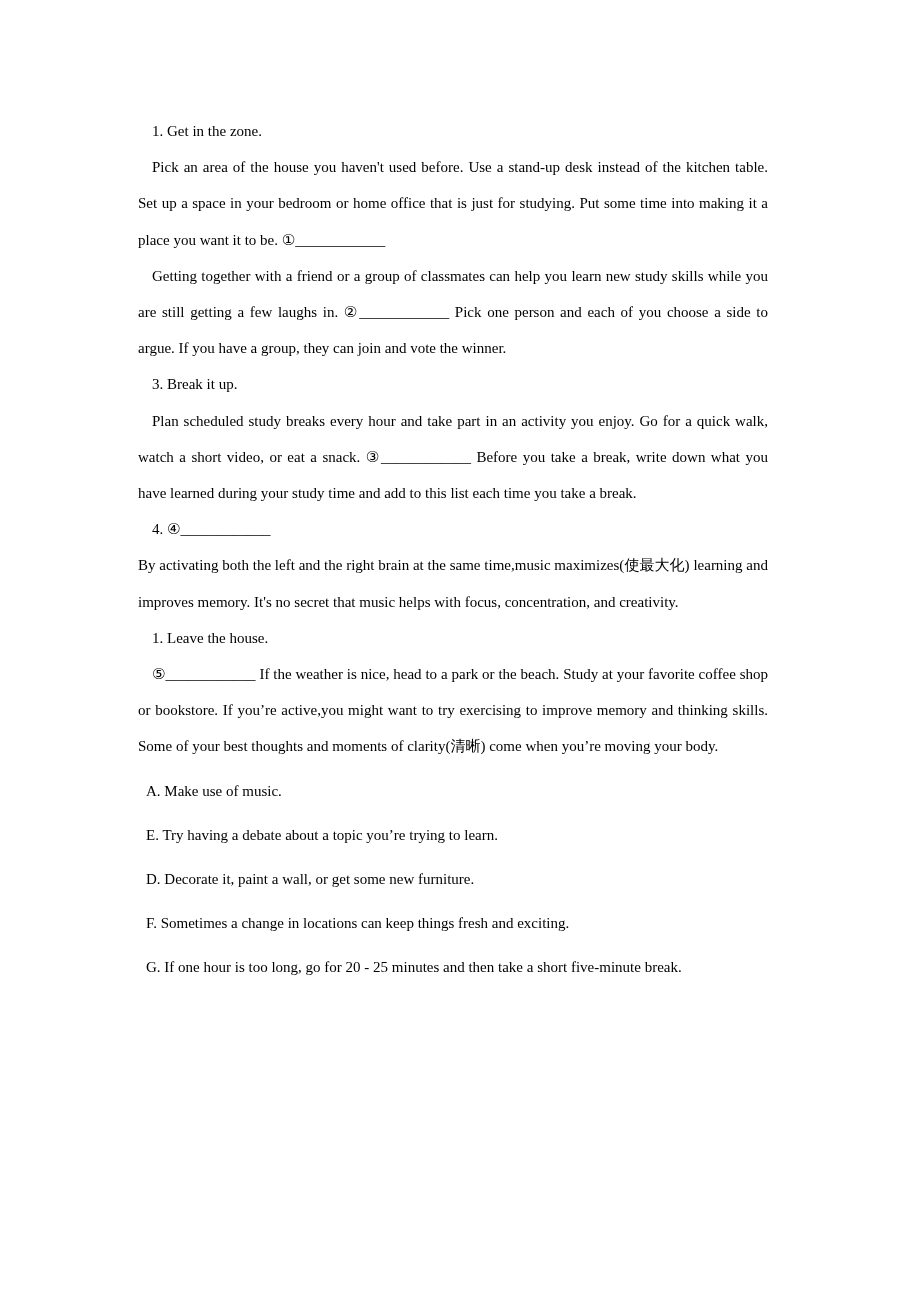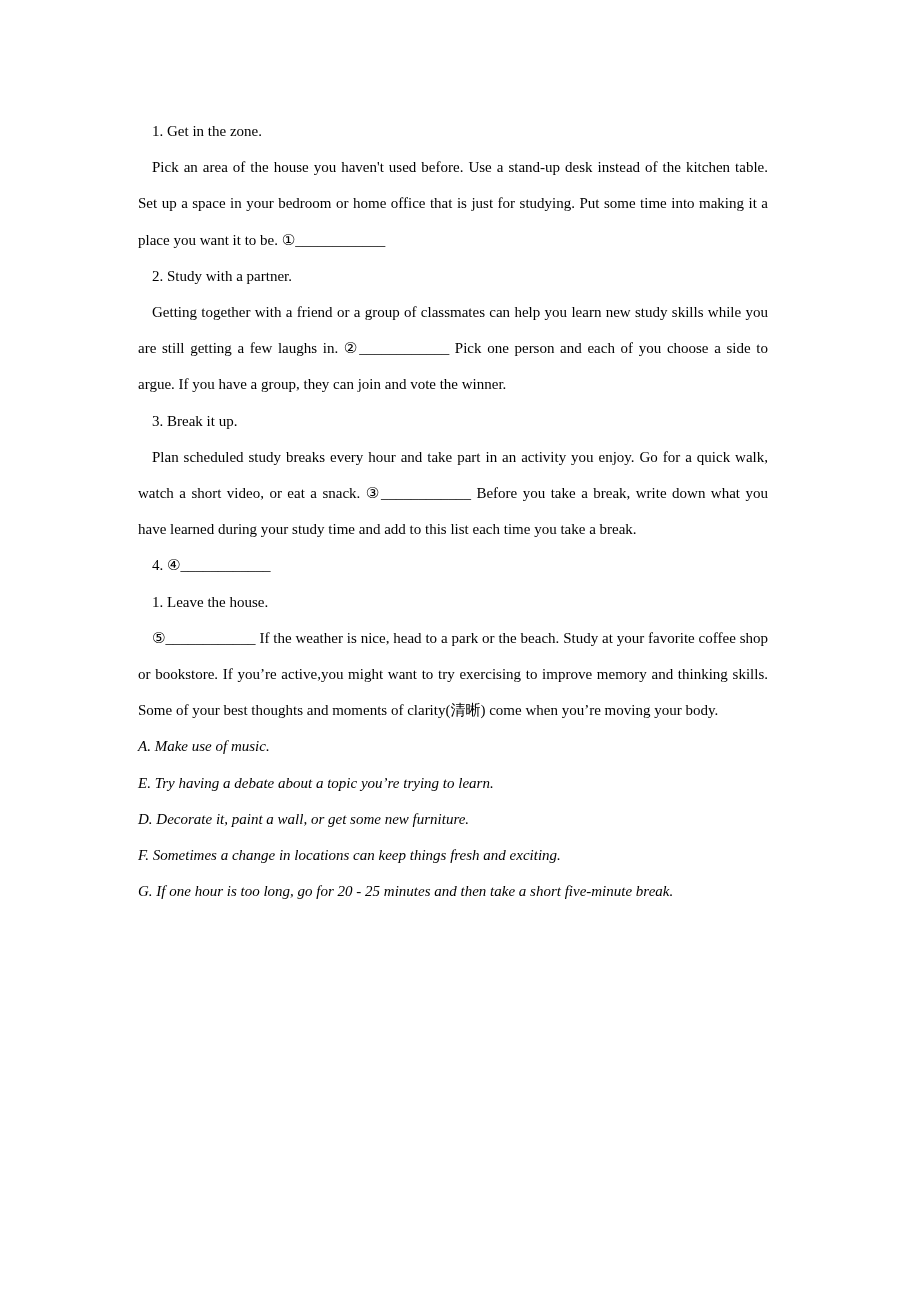--- a/index.html
+++ b/index.html
@@ -21,43 +21,42 @@
     overflow: hidden;
   }
   .para {
     margin: 0;
     text-align: justify;
   }
   .indent {
     text-indent: 14px;
   }
   .option {
-    margin: 0;
+    margin: 8px;
     text-align: left;
     white-space: nowrap;
-    font-style: italic;
   }
 </style>
 </head>
 <body>
 
 <article class="page">
 
   <section>
 
     <p class="para indent">1. Get in the zone.</p>
     <p class="para indent">Pick an area of the house you haven't used before. Use a stand-up desk instead of the kitchen table. Set up a space in your bedroom or home office that is just for studying. Put some time into making it a place you want it to be. ①____________</p>
 
-    <p class="para indent">2. Study with a partner.</p>
     <p class="para indent">Getting together with a friend or a group of classmates can help you learn new study skills while you are still getting a few laughs in. ②____________ Pick one person and each of you choose a side to argue. If you have a group, they can join and vote the winner.</p>
 
     <p class="para indent">3. Break it up.</p>
     <p class="para indent">Plan scheduled study breaks every hour and take part in an activity you enjoy. Go for a quick walk, watch a short video, or eat a snack. ③____________ Before you take a break, write down what you have learned during your study time and add to this list each time you take a break.</p>
 
     <p class="para indent">4. ④____________</p>
+    <p class="para">By activating both the left and the right brain at the same time,music maximizes(使最大化) learning and improves memory. It's no secret that music helps with focus, concentration, and creativity.</p>
 
     <p class="para indent">1. Leave the house.</p>
     <p class="para indent">⑤____________ If the weather is nice, head to a park or the beach. Study at your favorite coffee shop or bookstore. If you’re active,you might want to try exercising to improve memory and thinking skills. Some of your best thoughts and moments of clarity(清晰) come when you’re moving your body.</p>
 
   </section>
 
   <section>
     <p class="option">A. Make use of music.</p>
     <p class="option">E. Try having a debate about a topic you’re trying to learn.</p>
     <p class="option">D. Decorate it, paint a wall, or get some new furniture.</p>

